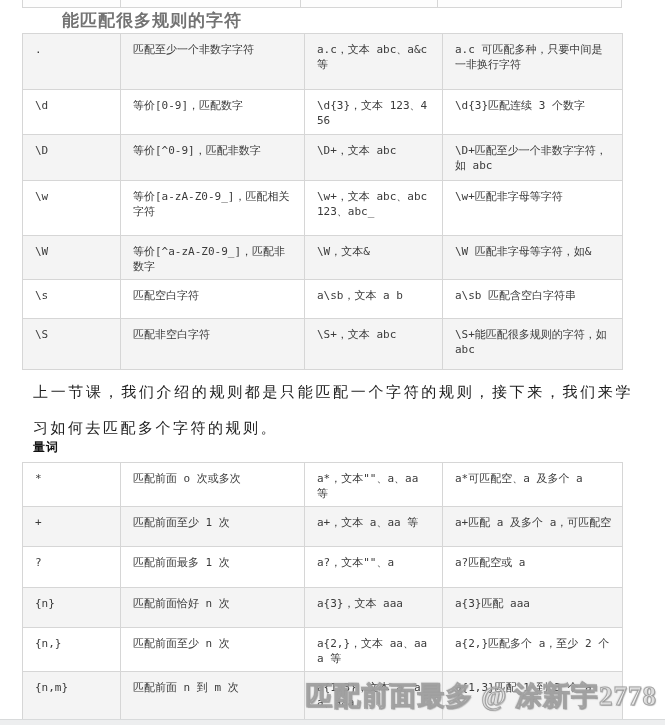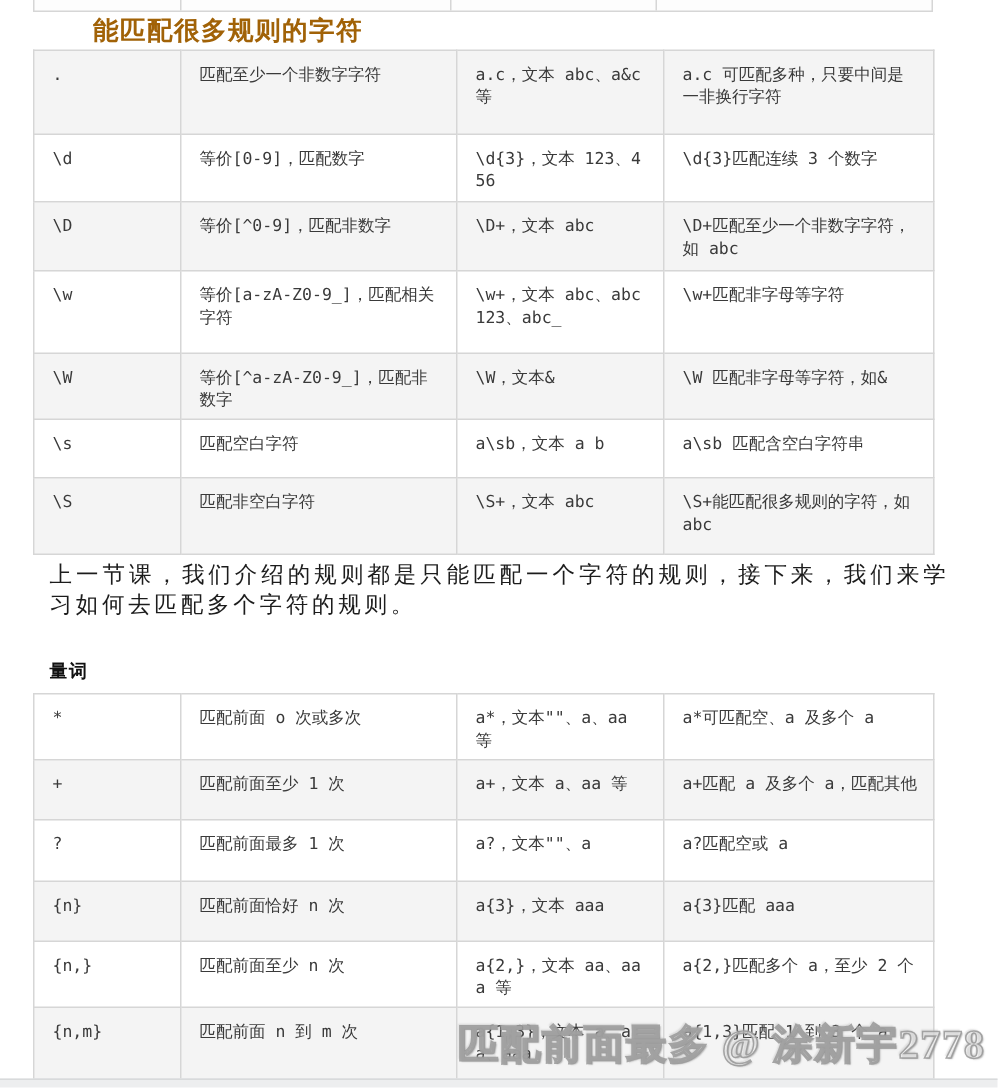--- a/index.html
+++ b/index.html
@@ -17,21 +17,21 @@
     width: 600px; height: 8px;
     border: 1px solid #d6d6d6; border-top: none;
     background: #fdfdfd;
   }
   .partial-row i {
     position: absolute; top: 0; bottom: 0; width: 1px;
     background: #d6d6d6;
   }
   .title1 {
     position: absolute; top: 9px; left: 62px;
-    font-size: 17px; font-weight: bold; color: #a16207;
+    font-size: 17px; font-weight: bold; color: #737373;
     letter-spacing: 1px;
     font-family: "Liberation Serif", serif;
   }
   .regex-table {
     position: absolute; left: 22px;
     width: 600px;
     border-collapse: collapse; table-layout: fixed;
     font-family: "DejaVu Sans Mono", monospace;
     font-size: 11px; color: #3a3a3a;
   }
@@ -63,21 +63,21 @@
   .t2 tr:nth-child(3) { height: 41px; }
   .t2 tr:nth-child(4) { height: 40px; }
   .t2 tr:nth-child(5) { height: 40px; }
   .t2 tr:nth-child(6) { height: 48px; }
   .paragraph {
     position: absolute; top: 374px; left: 33px;
     width: 600px;
     font-family: "Liberation Serif", serif;
     font-size: 15px; color: #1c1c1c;
     letter-spacing: 2.5px;
-    line-height: 20px;
+    line-height: 36px;
     text-align: justify;
   }
   .title2 {
     position: absolute; top: 439px; left: 33px;
     font-size: 12px; font-weight: bold; color: #111;
     letter-spacing: 1px;
     font-family: "Liberation Serif", serif;
   }
   .watermark {
     position: absolute; top: 678px; right: 8px;
@@ -177,21 +177,21 @@
       <tr>
         <td>*</td>
         <td>匹配前面 o 次或多次</td>
         <td>a*，文本""、a、aa 等</td>
         <td>a*可匹配空、a 及多个 a</td>
       </tr>
       <tr>
         <td>+</td>
         <td>匹配前面至少 1 次</td>
         <td>a+，文本 a、aa 等</td>
-        <td>a+匹配 a 及多个 a，匹配其他</td>
+        <td>a+匹配 a 及多个 a，可匹配空</td>
       </tr>
       <tr>
         <td>?</td>
         <td>匹配前面最多 1 次</td>
         <td>a?，文本""、a</td>
         <td>a?匹配空或 a</td>
       </tr>
       <tr>
         <td>{n}</td>
         <td>匹配前面恰好 n 次</td>

